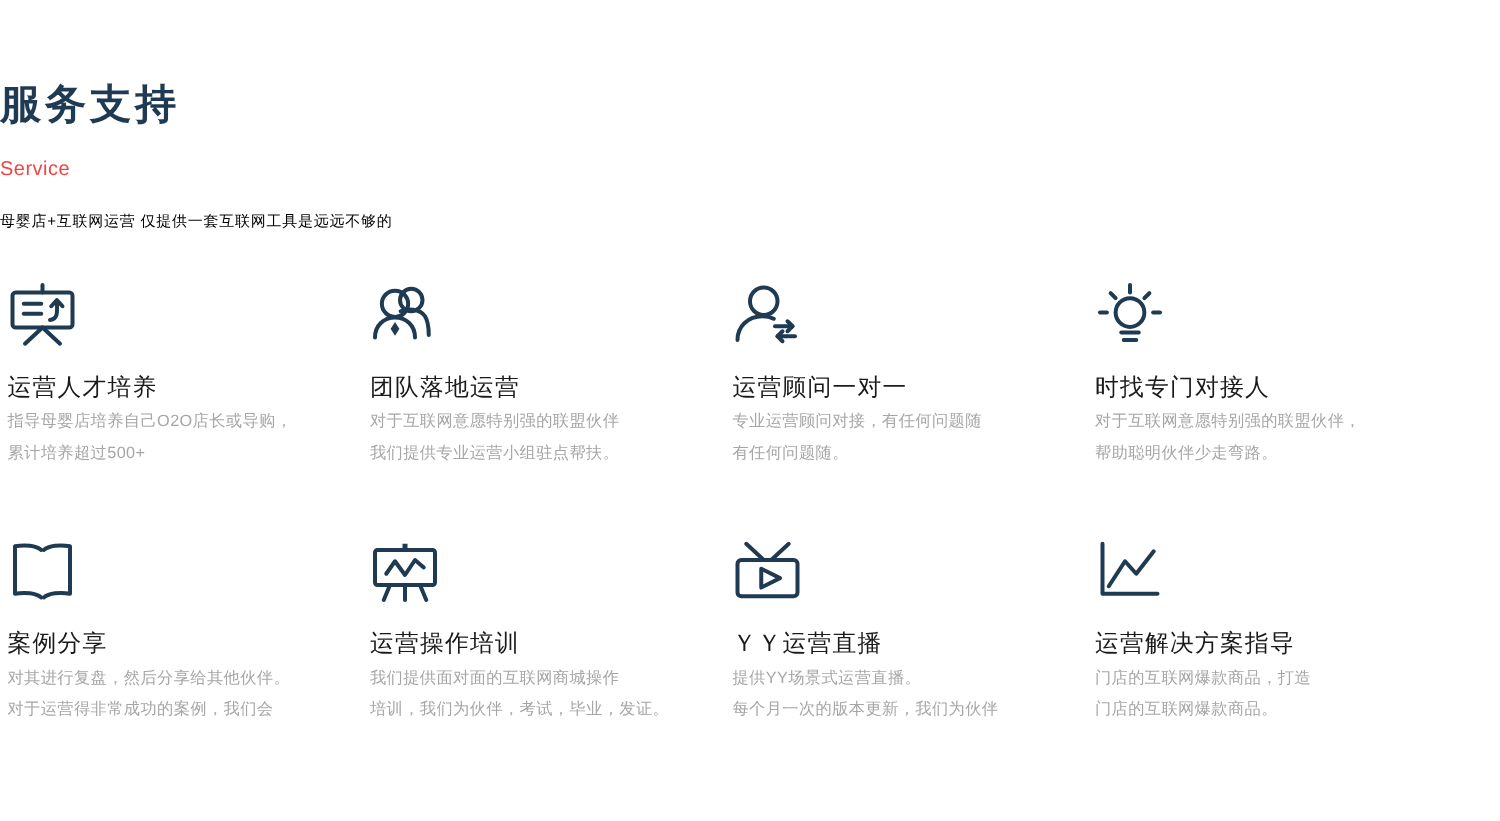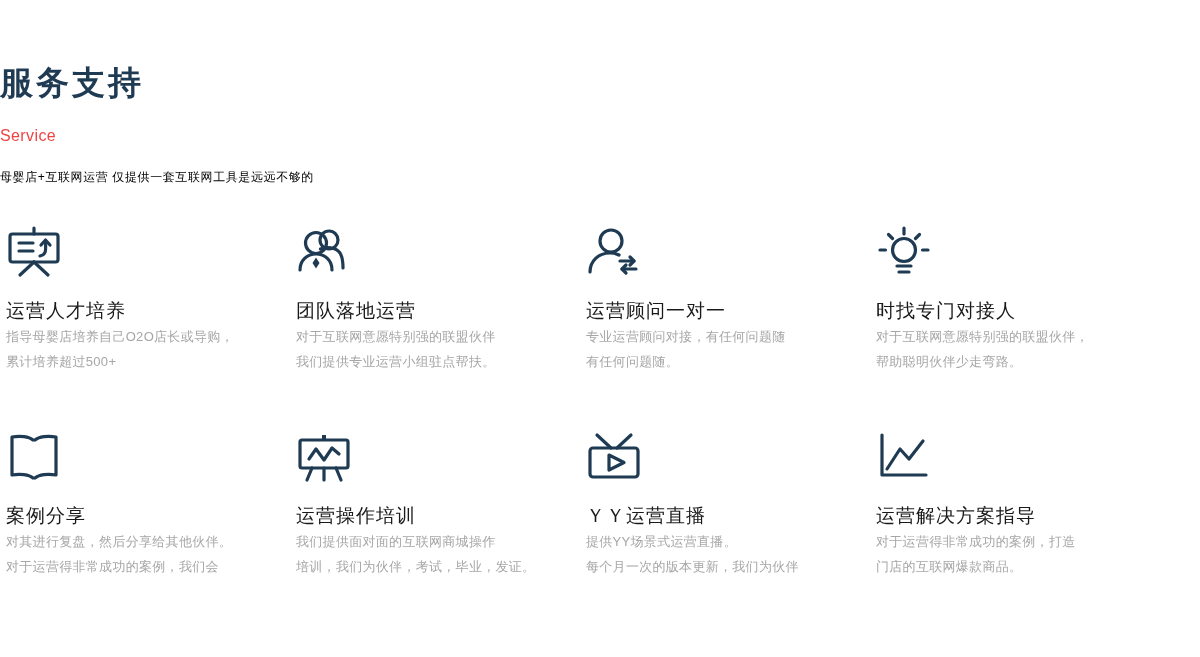--- a/index.html
+++ b/index.html
@@ -234,19 +234,19 @@
 
     <div class="card">
       <div class="card-icon">
         <svg width="56" height="52" viewBox="0 0 56 52" fill="none" stroke="#1f3a53" stroke-width="3.2" stroke-linecap="round" stroke-linejoin="round">
           <polyline points="6,4 6,44 50,44"></polyline>
           <polyline points="11,38 24,18 33,28 47,10"></polyline>
         </svg>
       </div>
       <div class="card-title">运营解决方案指导</div>
       <div class="card-desc">
-        <span class="ln">对于运营得非常成功的案例，打造</span>
+        <span class="ln">门店的互联网爆款商品，打造</span>
         <span class="ln">门店的互联网爆款商品。</span>
       </div>
     </div>
 
   </div>
 </div>
 
 </body></html>

